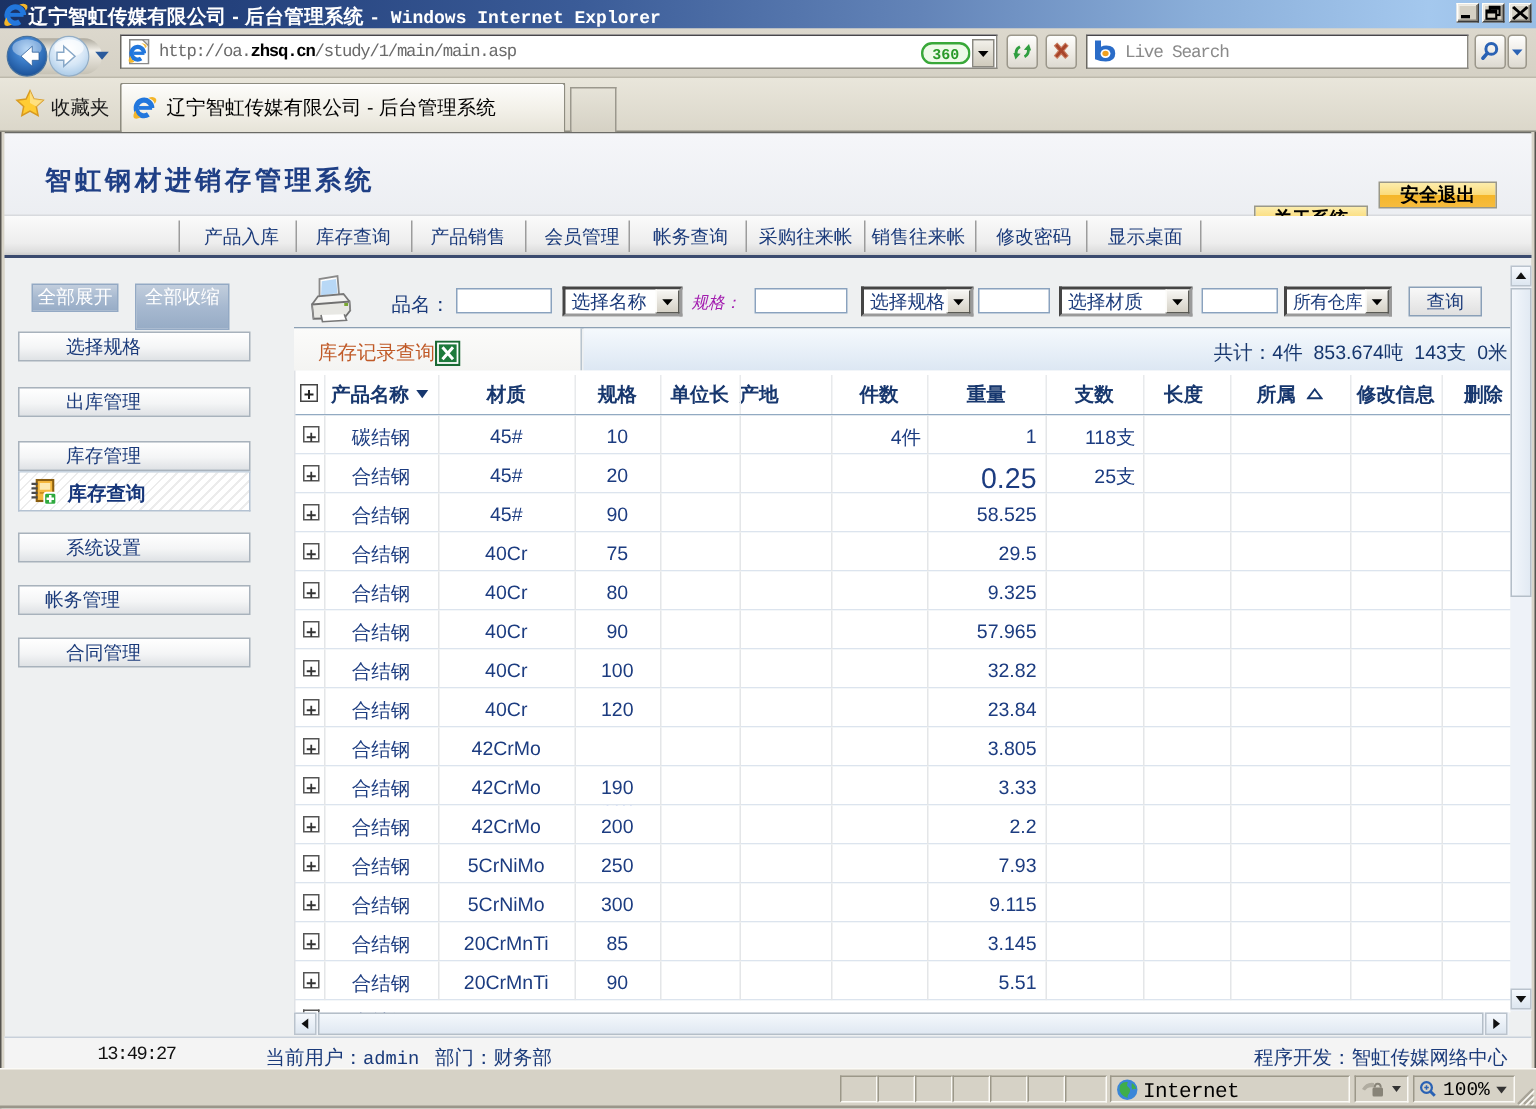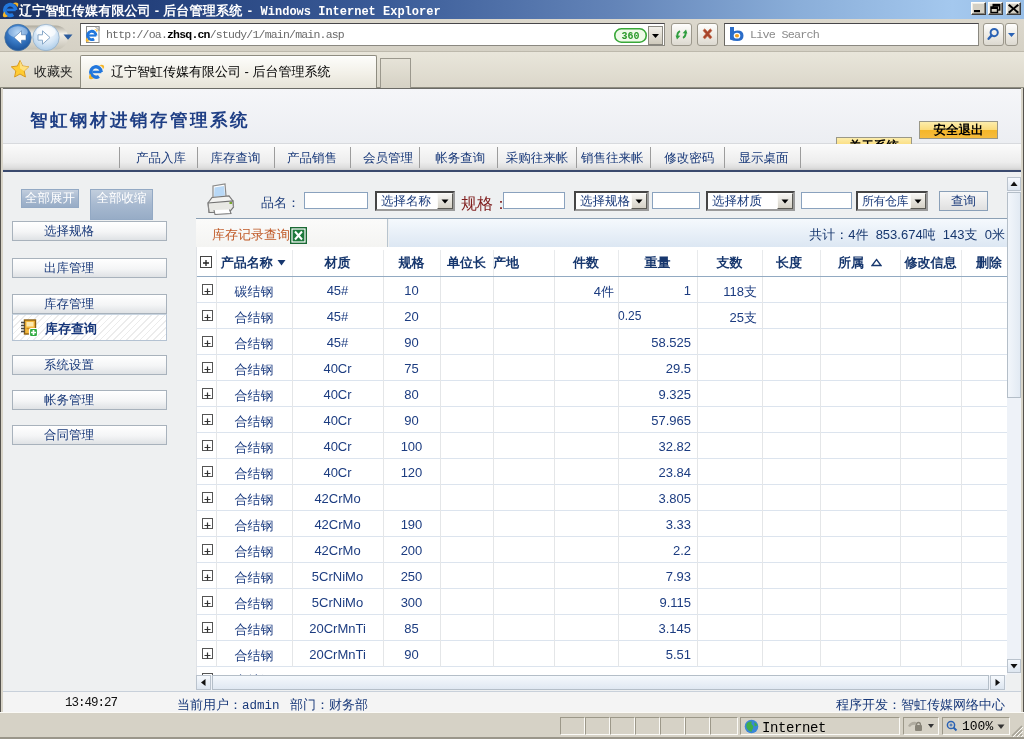--- a/index.html
+++ b/index.html
@@ -137,21 +137,21 @@
 <div style="left:575.5px;top:147px;width:1px;height:21px;background:#9c9c9c;"></div>
 <div style="left:650.2px;top:147px;width:1px;height:21px;background:#9c9c9c;"></div>
 <div style="left:724px;top:147px;width:1px;height:21px;background:#9c9c9c;"></div>
 <div style="left:800px;top:147px;width:1px;height:21px;background:#9c9c9c;"></div>
 <div style="left:21px;top:189px;width:58px;height:19px;background:linear-gradient(#c2cedd,#a7b9d0 50%,#97acc6);border:1px solid #93a9c4;color:#ffffff;text-align:center;line-height:17px;font-size:12.5px;">全部展开</div>
 <div style="left:90px;top:189px;width:63px;height:31px;background:linear-gradient(#c2cedd,#a7b9d0 50%,#97acc6);border:1px solid #93a9c4;color:#ffffff;text-align:center;line-height:17px;font-size:12.5px;">全部收缩</div>
 <div style="left:12px;top:221px;width:155px;height:20px;background:linear-gradient(#ffffff,#f4f5f6 55%,#dfe2e5);border:1px solid #a8b2bc;color:#1a3a7a;font-size:12.5px;line-height:19px;padding-left:31px;">选择规格</div>
 <div style="left:12px;top:258px;width:155px;height:20px;background:linear-gradient(#ffffff,#f4f5f6 55%,#dfe2e5);border:1px solid #a8b2bc;color:#1a3a7a;font-size:12.5px;line-height:19px;padding-left:31px;">出库管理</div>
 <div style="left:12px;top:294px;width:155px;height:20px;background:linear-gradient(#ffffff,#f4f5f6 55%,#dfe2e5);border:1px solid #a8b2bc;color:#1a3a7a;font-size:12.5px;line-height:19px;padding-left:31px;">库存管理</div>
 <div style="left:12px;top:355px;width:155px;height:20px;background:linear-gradient(#ffffff,#f4f5f6 55%,#dfe2e5);border:1px solid #a8b2bc;color:#1a3a7a;font-size:12.5px;line-height:19px;padding-left:31px;">系统设置</div>
-<div style="left:12px;top:390px;width:155px;height:20px;background:linear-gradient(#ffffff,#f4f5f6 55%,#dfe2e5);border:1px solid #a8b2bc;color:#1a3a7a;font-size:12.5px;line-height:19px;padding-left:31px;">帐务管理</div>
+<div style="left:12px;top:390px;width:155px;height:20px;background:linear-gradient(#ffffff,#f4f5f6 55%,#dfe2e5);border:1px solid #a8b2bc;color:#1a3a7a;font-size:12.5px;line-height:19px;padding-left:17px;">帐务管理</div>
 <div style="left:12px;top:425px;width:155px;height:20px;background:linear-gradient(#ffffff,#f4f5f6 55%,#dfe2e5);border:1px solid #a8b2bc;color:#1a3a7a;font-size:12.5px;line-height:19px;padding-left:31px;">合同管理</div>
 <div style="left:12px;top:314px;width:155px;height:27px;border:1px solid #b4c2d2;border-top:1px solid #c8d4e0;background:repeating-linear-gradient(135deg,#ffffff 0 3.5px,#ececec 3.5px 4.7px);"></div>
 <svg style="left:20px;top:319px" width="18" height="18" viewBox="0 0 18 18">
 <rect x="4.5" y="1" width="11" height="14" fill="#f5b83e" stroke="#8a5e10" stroke-width="1.4"></rect>
 <rect x="6.5" y="3" width="7" height="4.5" fill="#fde9b0"></rect>
 <rect x="6.5" y="9" width="7" height="1.2" fill="#c88a20"></rect>
 <g stroke="#4a4a4a" stroke-width="1.5">
       <path d="M1 3.5 L5 3.5 M1 6.5 L5 6.5 M1 9.5 L5 9.5 M1 12.5 L5 12.5"></path>
     </g>
 <rect x="9.5" y="9.5" width="8" height="8" rx="1.5" fill="#2faa3f" stroke="#fff" stroke-width="1.2"></rect>
@@ -165,21 +165,21 @@
 <path d="M3 20 L28 18 L28.5 24 L24.5 29 L4 29.5 Z" fill="#e8e8e4" stroke="#707070" stroke-width="1.2"></path>
 <path d="M3 20 L4 29.5 M28 18 L28.5 24" fill="none" stroke="#909090" stroke-width="0.8"></path>
 <path d="M9 27 L10 31.5 L26 30.5 L24.5 26.5" fill="#fff" stroke="#787878" stroke-width="1.1"></path>
 <rect x="24.5" y="19" width="2.5" height="2" fill="#7aa832"></rect>
 </svg>
 <div style="left:261px;top:194px;color:#1a3a7a;font-size:13px;">品名：</div>
 <div style="left:304px;top:192px;width:64px;height:17px;background:#fff;border:1px solid #8aa2be;"></div>
 <div style="left:375px;top:191px;width:80px;height:20px;background:#fff;border:2px solid;border-color:#454545 #9a9a9a #9a9a9a #454545;color:#1a3a7a;font-size:12.5px;line-height:16px;padding-left:4px;">选择名称<div style="position:absolute;right:0;top:0;width:16px;height:16px;background:linear-gradient(#f6f5f2,#d5d1c6);border:1px solid;border-color:#fcfbf8 #5a5a55 #5a5a55 #fcfbf8;"><svg width="14" height="14" viewBox="0 0 14 14">
         <path d="M3.5 5.5 L10.5 5.5 L7 9.5 Z" fill="#000"></path>
       </svg></div></div>
-<div style="left:461px;top:194px;color:#7f1d1d;font-size:16px;">规格：</div>
+<div style="left:461px;top:194px;color:#a21caf;font-size:11px;font-style:italic;">规格：</div>
 <div style="left:503px;top:192px;width:62px;height:17px;background:#fff;border:1px solid #8aa2be;"></div>
 <div style="left:574px;top:191px;width:75px;height:20px;background:#fff;border:2px solid;border-color:#454545 #9a9a9a #9a9a9a #454545;color:#1a3a7a;font-size:12.5px;line-height:16px;padding-left:4px;">选择规格<div style="position:absolute;right:0;top:0;width:16px;height:16px;background:linear-gradient(#f6f5f2,#d5d1c6);border:1px solid;border-color:#fcfbf8 #5a5a55 #5a5a55 #fcfbf8;"><svg width="14" height="14" viewBox="0 0 14 14">
         <path d="M3.5 5.5 L10.5 5.5 L7 9.5 Z" fill="#000"></path>
       </svg></div></div>
 <div style="left:652px;top:192px;width:48px;height:17px;background:#fff;border:1px solid #8aa2be;"></div>
 <div style="left:706px;top:191px;width:89px;height:20px;background:#fff;border:2px solid;border-color:#454545 #9a9a9a #9a9a9a #454545;color:#1a3a7a;font-size:12.5px;line-height:16px;padding-left:4px;">选择材质<div style="position:absolute;right:0;top:0;width:16px;height:16px;background:linear-gradient(#f6f5f2,#d5d1c6);border:1px solid;border-color:#fcfbf8 #5a5a55 #5a5a55 #fcfbf8;"><svg width="14" height="14" viewBox="0 0 14 14">
         <path d="M3.5 5.5 L10.5 5.5 L7 9.5 Z" fill="#000"></path>
       </svg></div></div>
 <div style="left:801px;top:192px;width:51px;height:17px;background:#fff;border:1px solid #8aa2be;"></div>
 <div style="left:856px;top:191px;width:72px;height:20px;background:#fff;border:2px solid;border-color:#454545 #9a9a9a #9a9a9a #454545;color:#1a3a7a;font-size:12.5px;line-height:16px;padding-left:4px;"><span style="font-size:12px;letter-spacing:-0.5px">所有仓库</span><div style="position:absolute;right:0;top:0;width:16px;height:16px;background:linear-gradient(#f6f5f2,#d5d1c6);border:1px solid;border-color:#fcfbf8 #5a5a55 #5a5a55 #fcfbf8;"><svg width="14" height="14" viewBox="0 0 14 14">
@@ -247,21 +247,21 @@
 <div style="left:762px;top:303px;width:1px;height:26px;background:#e4e6e8;"></div>
 <div style="left:820px;top:303px;width:1px;height:26px;background:#e4e6e8;"></div>
 <div style="left:900px;top:303px;width:1px;height:26px;background:#e4e6e8;"></div>
 <div style="left:961px;top:303px;width:1px;height:26px;background:#e4e6e8;"></div>
 <div style="left:202px;top:310px;width:11px;height:11px;border:1px solid #555;background:#fff;"><svg width="9" height="9" viewBox="0 0 9 9">
       <path d="M4.5 1.5 L4.5 7.5 M1.5 4.5 L7.5 4.5" stroke="#333" stroke-width="1.2"></path>
     </svg></div>
 <div style="left:216px;top:309px;width:76px;text-align:center;color:#1c3c80;font-size:13px;">合结钢</div>
 <div style="left:292px;top:309px;width:91px;text-align:center;color:#1c3c80;font-size:13px;">45#</div>
 <div style="left:383px;top:309px;width:57px;text-align:center;color:#1c3c80;font-size:13px;">20</div>
-<div style="left:618px;top:309px;width:73px;text-align:left;color:#1c3c80;font-size:12px;">0.25</div>
+<div style="left:618px;top:309px;width:73px;text-align:right;color:#1c3c80;font-size:19px;">0.25</div>
 <div style="left:697px;top:309px;width:60px;text-align:right;color:#1c3c80;font-size:13px;">25支</div>
 <div style="left:196px;top:329px;width:811px;height:26px;background:#fff;border-bottom:1px solid #dce4ee;"></div>
 <div style="left:216px;top:329px;width:1px;height:26px;background:#e4e6e8;"></div>
 <div style="left:292px;top:329px;width:1px;height:26px;background:#e4e6e8;"></div>
 <div style="left:383px;top:329px;width:1px;height:26px;background:#e4e6e8;"></div>
 <div style="left:440px;top:329px;width:1px;height:26px;background:#e4e6e8;"></div>
 <div style="left:493px;top:329px;width:1px;height:26px;background:#e4e6e8;"></div>
 <div style="left:554px;top:329px;width:1px;height:26px;background:#e4e6e8;"></div>
 <div style="left:618px;top:329px;width:1px;height:26px;background:#e4e6e8;"></div>
 <div style="left:697px;top:329px;width:1px;height:26px;background:#e4e6e8;"></div>

